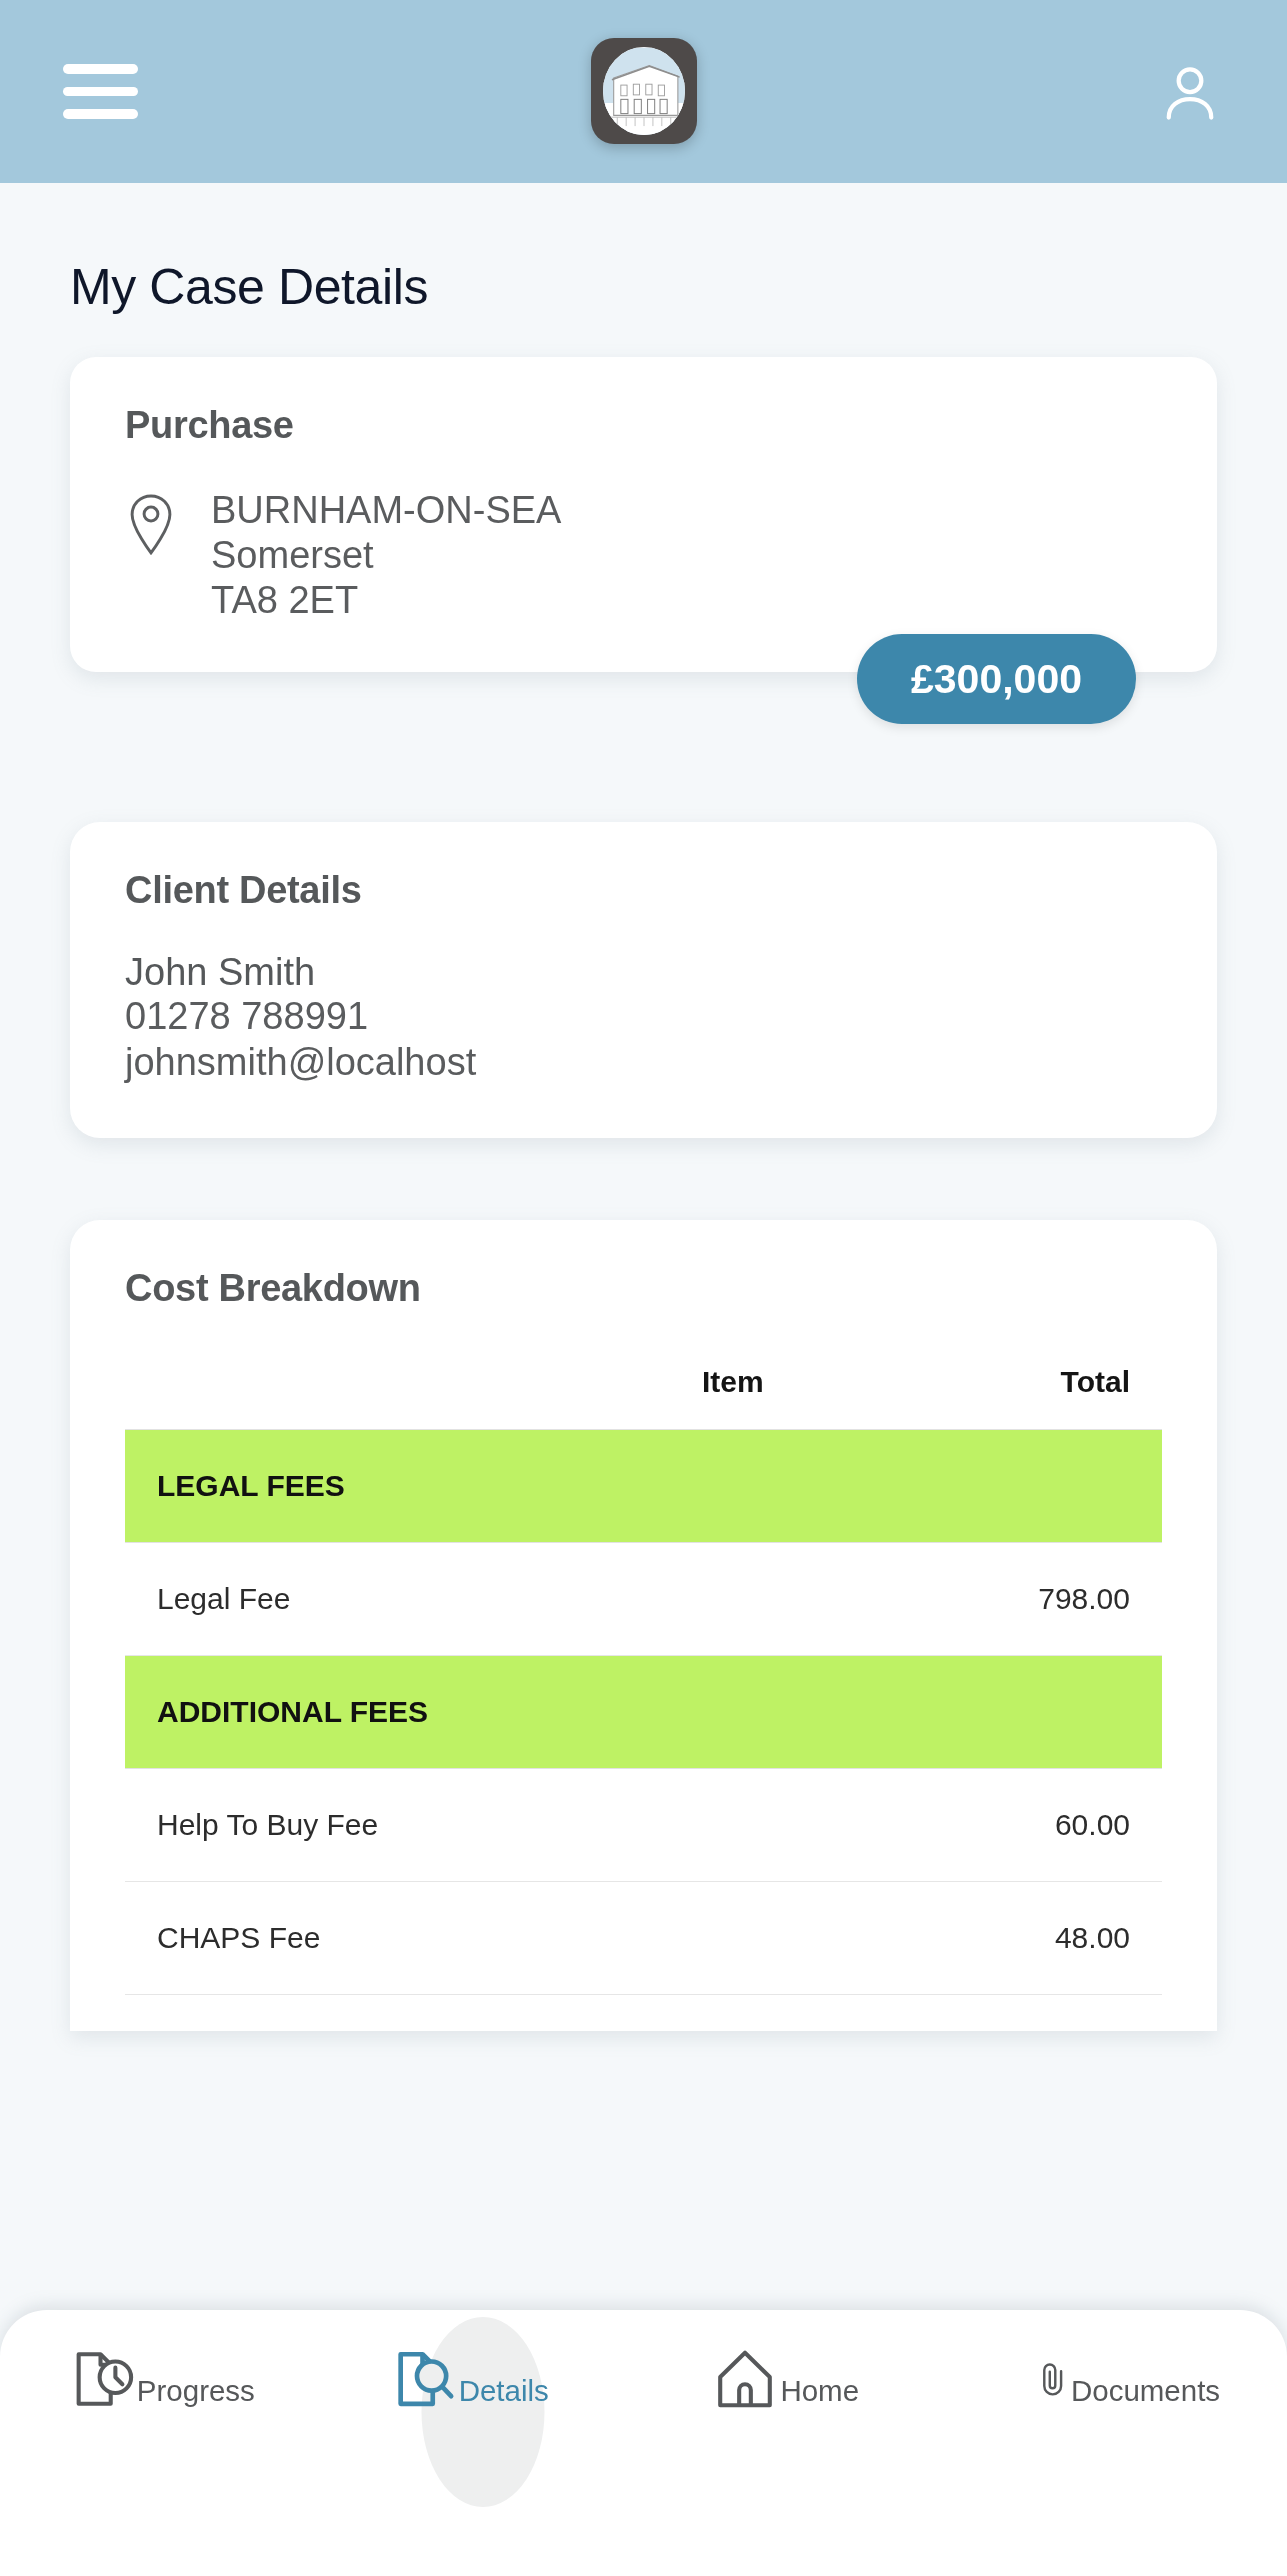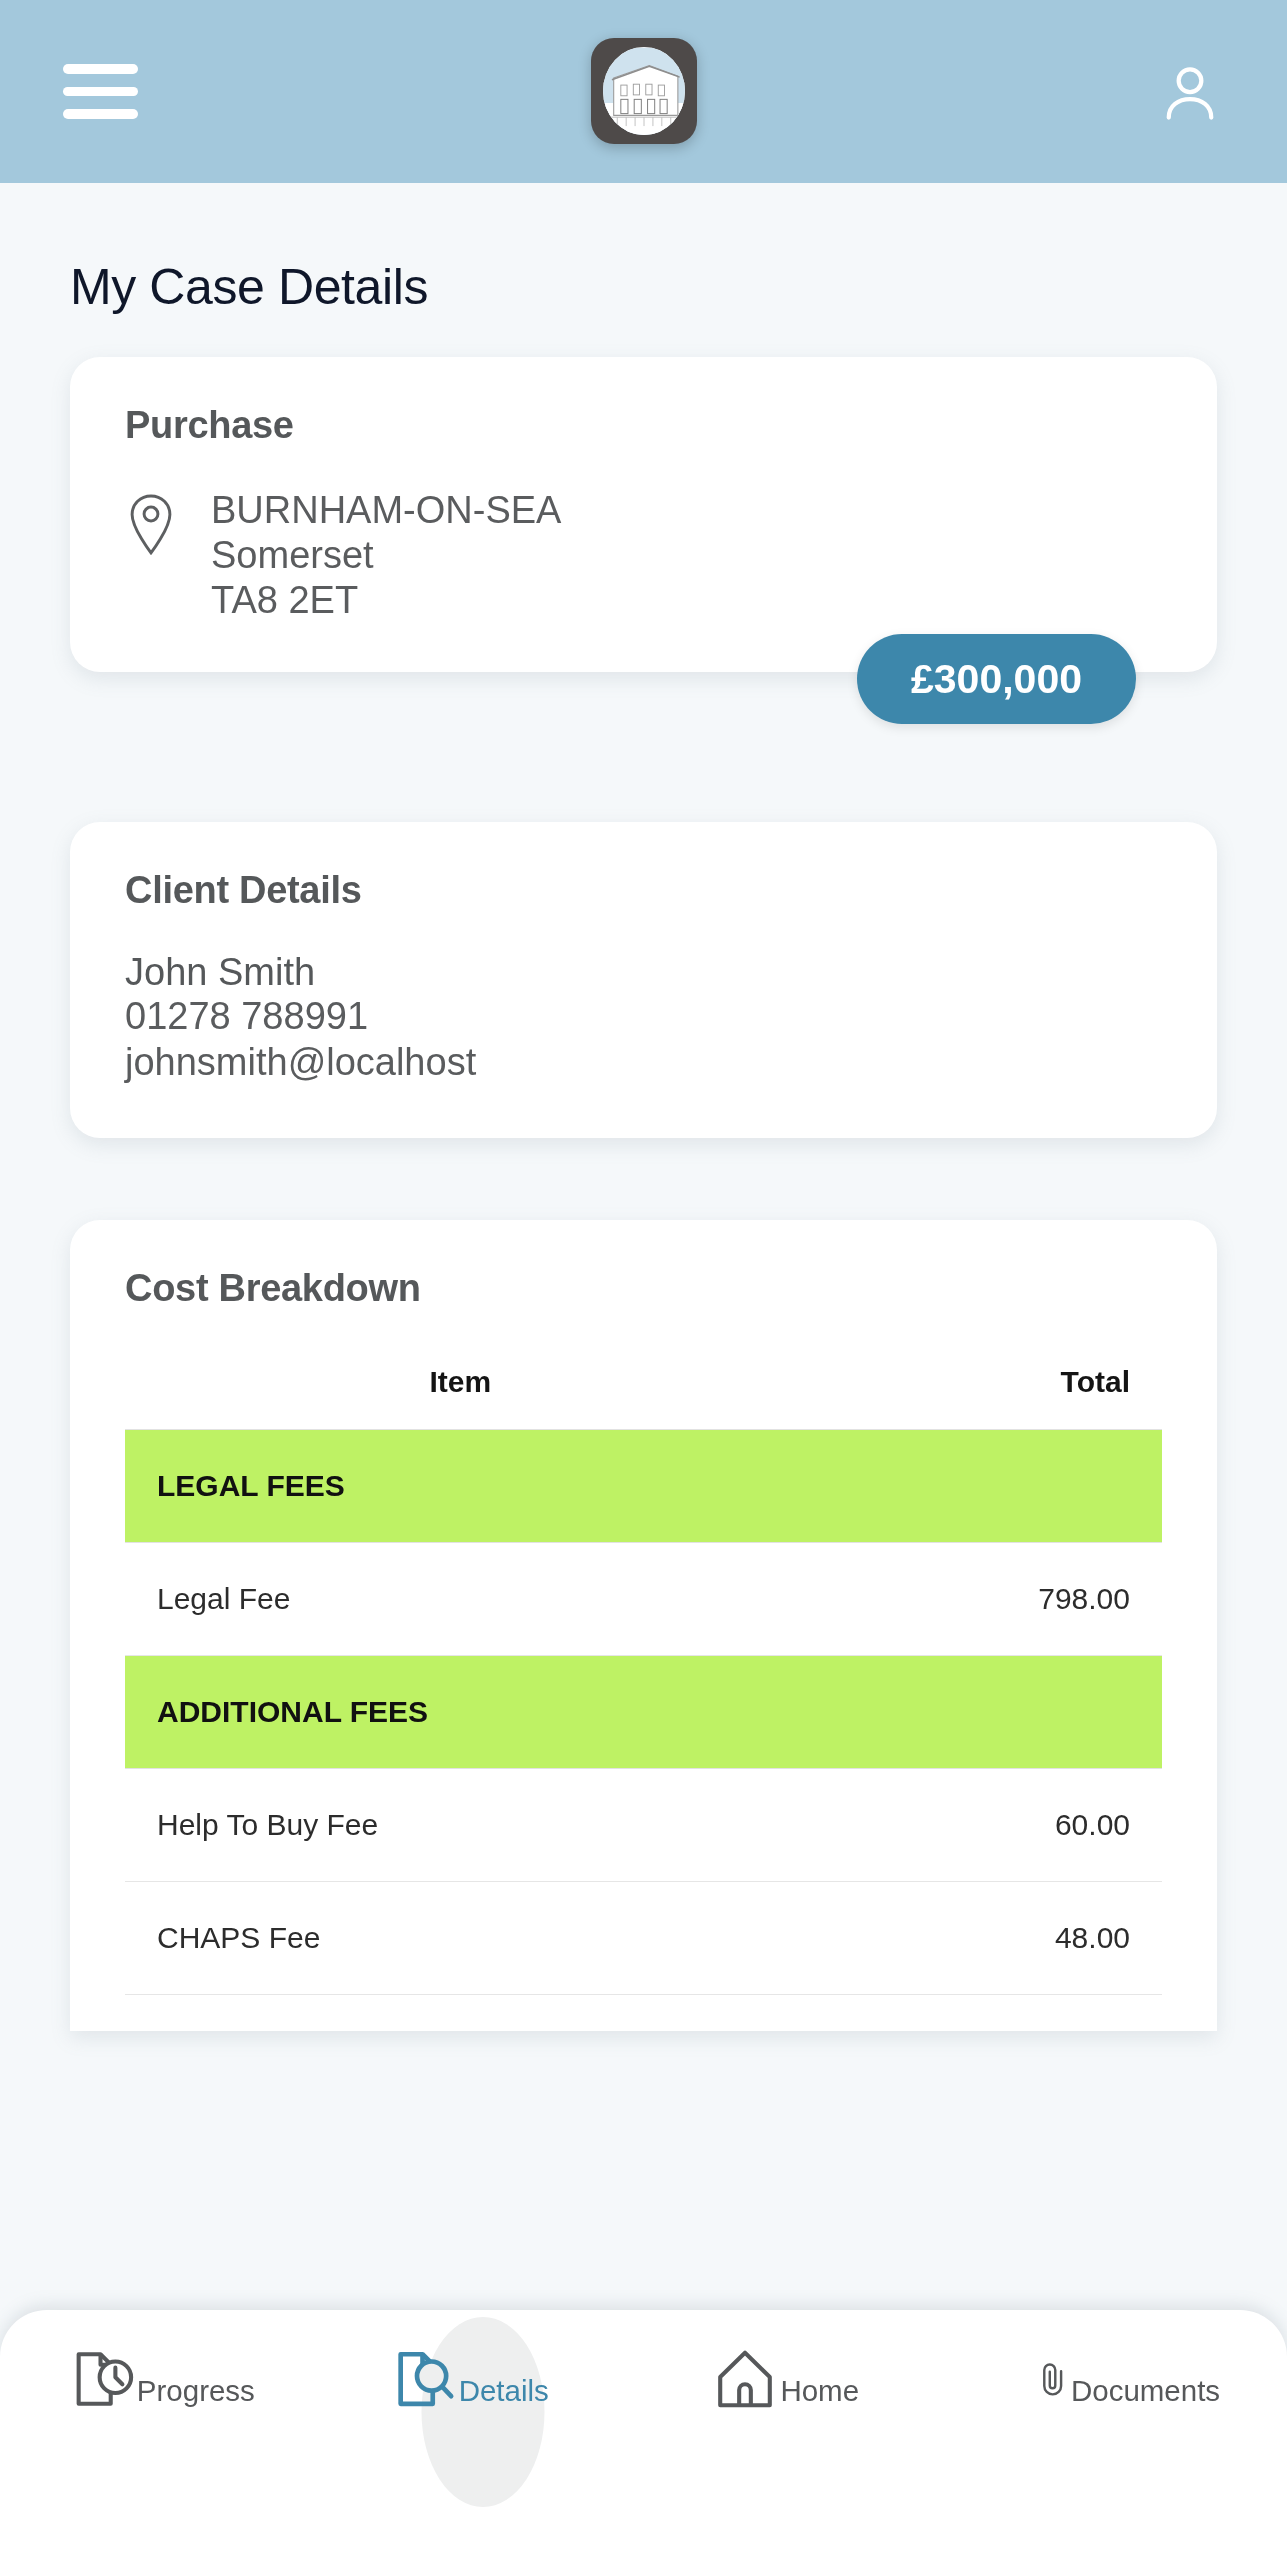--- a/index.html
+++ b/index.html
@@ -103,20 +103,21 @@
     font-size: 38px;
     font-weight: 700;
     color: #55585a;
     letter-spacing: -0.3px;
   }
 
   
   .purchase-card {
     margin-top: 41px;
     padding: 47px 55px 50px 55px;
+    border-radius: 26px;
   }
   .addr-row {
     display: flex;
     align-items: flex-start;
     margin-top: 41px;
   }
   .pin-icon {
     width: 52px;
     height: 63px;
     flex: 0 0 52px;
@@ -175,21 +176,21 @@
 
   table.cost-table {
     width: 100%;
     border-collapse: collapse;
     margin-top: 55px;
   }
   table.cost-table th {
     font-size: 30px;
     font-weight: 700;
     color: #141414;
-    text-align: center;
+    text-align: right;
     padding: 0 32px 30px 32px;
   }
   table.cost-table th.total-col { text-align: right; }
 
   tr.section-row td {
     background: #bef264;
     font-size: 30px;
     font-weight: 700;
     color: #111111;
     padding: 39px 32px;

